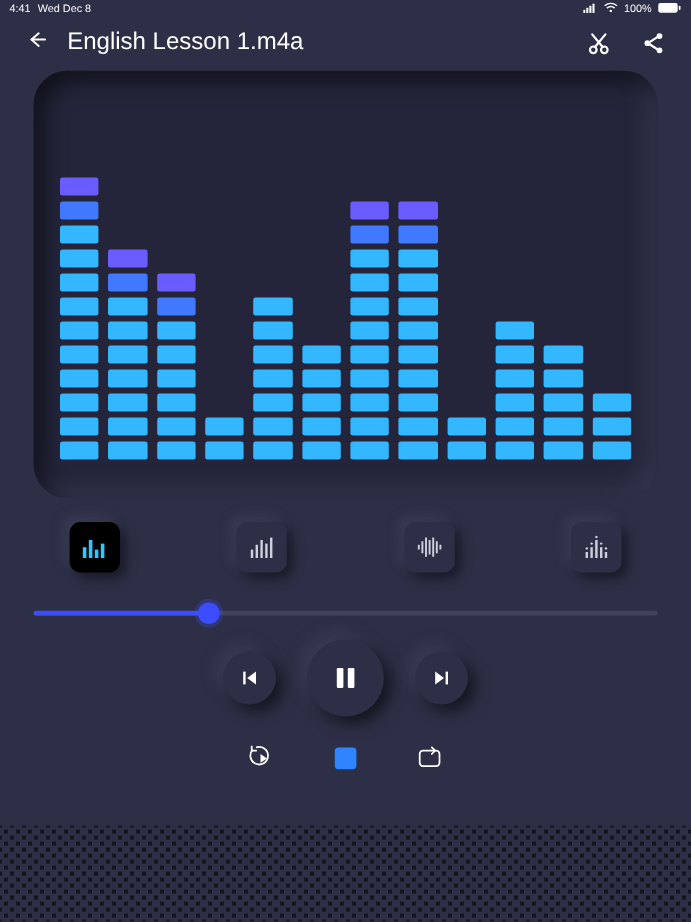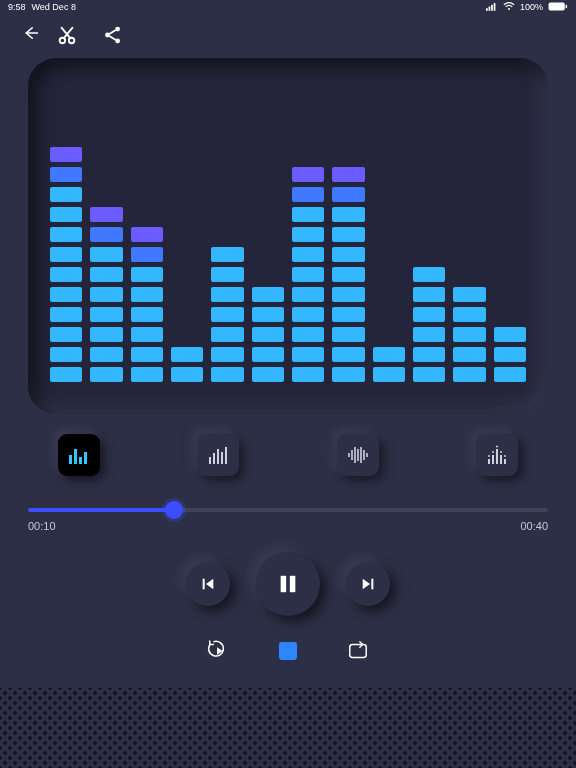--- a/index.html
+++ b/index.html
@@ -62,21 +62,21 @@
         radial-gradient(circle, #14151f 1.8px, transparent 2.1px) 0 0/10px 10px,
         radial-gradient(circle, #14151f 1.8px, transparent 2.1px) 5px 5px/10px 10px,
         #2d2f46;
     }
   </style>
 </head>
 <body>
 
 <div class="status">
   <div class="left">
-    <span>9:58</span>
+    <span>4:41</span>
     <span>Wed Dec 8</span>
   </div>
   <div class="right">
     <span class="sig"><svg viewBox="0 0 14 10">
           <rect x="0" y="7" width="2" height="3" fill="#fff"></rect>
           <rect x="3" y="5" width="2" height="5" fill="#fff"></rect>
           <rect x="6" y="3" width="2" height="7" fill="#fff"></rect>
           <rect x="9" y="1" width="2" height="9" fill="#fff"></rect>
         </svg></span>
     <span class="wifi"><svg viewBox="0 0 14 10">
@@ -92,20 +92,21 @@
   </div>
 </div>
 
 <div class="header">
   <div class="back-arrow">
     <svg viewBox="0 0 24 24">
         <path d="M15 5 L7 12 L15 19" stroke-linecap="round" stroke-linejoin="round"></path>
         <line x1="7" y1="12" x2="22" y2="12" stroke-linecap="round"></line>
       </svg>
   </div>
+  <div class="title">English Lesson 1.m4a</div>
   <div class="hicon">
     <svg viewBox="0 0 24 24">
         <circle cx="7" cy="18" r="3" fill="none" stroke="#fff" stroke-width="2"></circle>
         <circle cx="17" cy="18" r="3" fill="none" stroke="#fff" stroke-width="2"></circle>
         <line x1="8.5" y1="15.5" x2="18" y2="4" stroke="#fff" stroke-width="2" stroke-linecap="round"></line>
         <line x1="15.5" y1="15.5" x2="6" y2="4" stroke="#fff" stroke-width="2" stroke-linecap="round"></line>
       </svg>
   </div>
   <div class="hicon" style="margin-left:8px">
     <svg viewBox="0 0 24 24">
@@ -279,24 +280,20 @@
         </g>
       </svg>
   </div>
 </div>
 
 <div class="slider-wrap">
   <div class="track">
     <div class="fill" id="fill" style="width: 28%;"></div>
     <div class="thumb" id="thumb" style="left: 28%;"></div>
   </div>
-  <div class="times">
-    <span>00:10</span>
-    <span>00:40</span>
-  </div>
 </div>
 
 <div class="transport">
   <div class="pbtn">
     <svg width="16" height="16" viewBox="0 0 24 24">
         <rect x="4" y="4" width="3" height="16"></rect>
         <path d="M20 4 L9 12 L20 20 Z"></path>
       </svg>
   </div>
   <div class="pbtn big">

